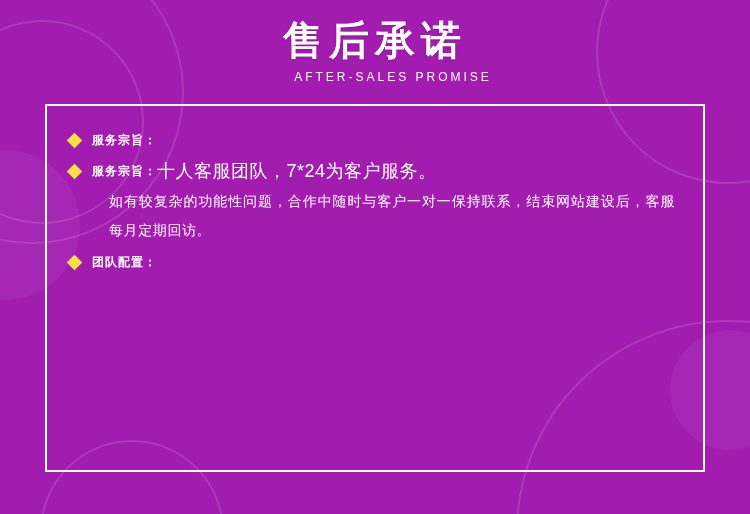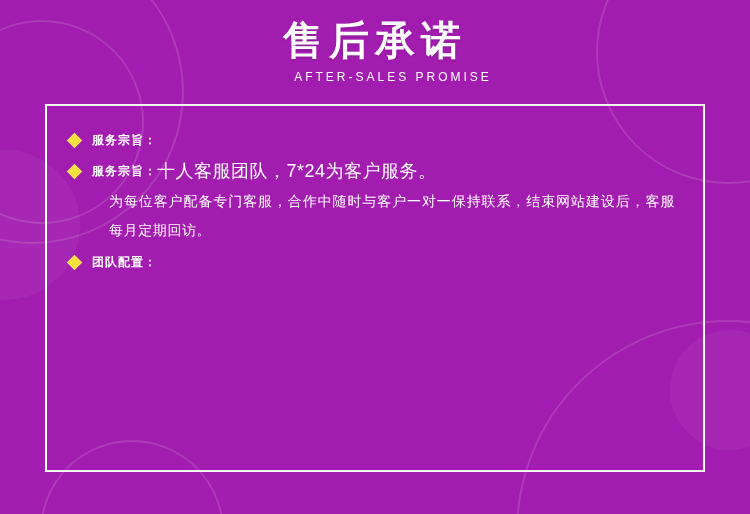--- a/index.html
+++ b/index.html
@@ -149,21 +149,21 @@
 
       <div class="block">
         <div class="heading-row">
           <span class="diamond"></span>
           <span class="heading-text">服务宗旨：</span>
           <span class="inline-body">十人客服团队，7*24为客户服务。</span>
         </div>
       </div>
 
       <div class="block">
-        <div class="body-text">为每位客户配备专门客服，合作中随时与客户一对一保持联系，结束网站建设后，客服每月定期回访。</div>
+        <div class="body-text">如有较复杂的功能性问题，合作中随时与客户一对一保持联系，结束网站建设后，客服每月定期回访。</div>
       </div>
 
       <div class="block">
         <div class="heading-row">
           <span class="diamond"></span>
           <span class="heading-text">团队配置：</span>
           <span class="inline-body"></span>
         </div>
       </div>
 

